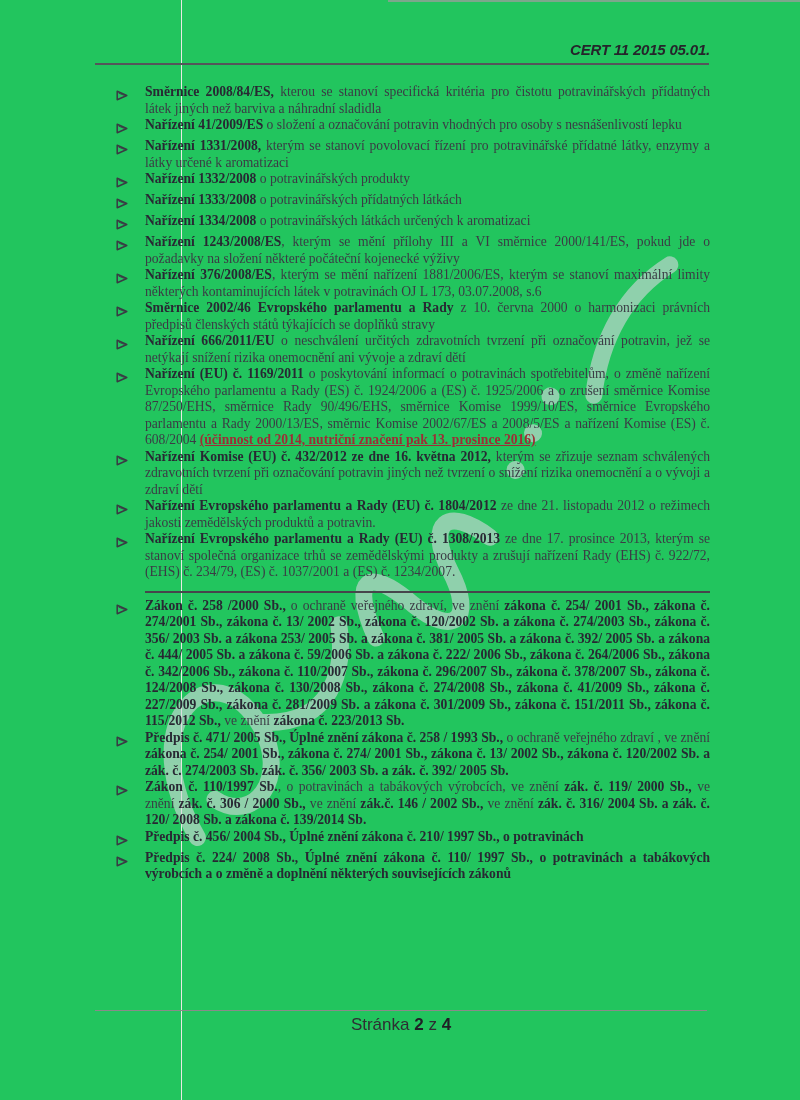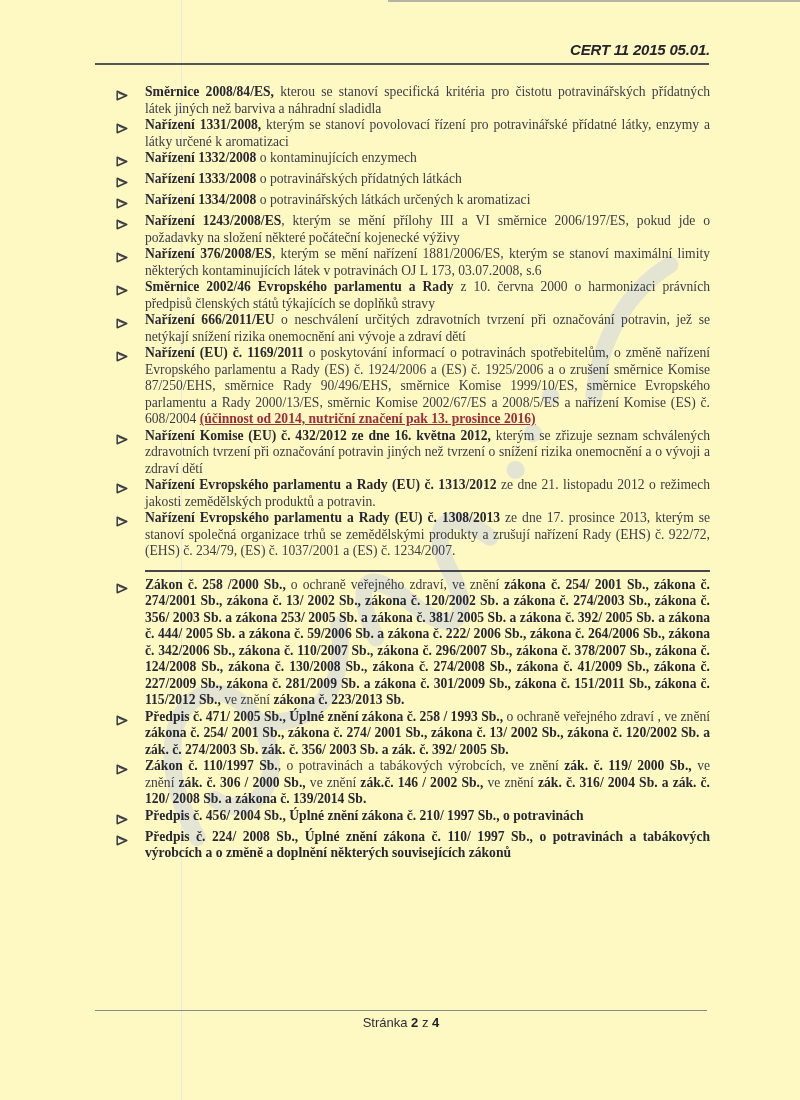--- a/index.html
+++ b/index.html
@@ -1,18 +1,18 @@
 <!DOCTYPE html>
 <html><head>
 <meta charset="utf-8">
 <style>
   html,body{margin:0;padding:0;background:#ffffff;}
   .page{
     position:relative;width:800px;height:1100px;overflow:hidden;
-    background:#fef9c3;
+    background:#22c55e;
     font-family:"Liberation Serif","DejaVu Serif",serif;
     color:#3b3b45;
   }
   
   .top-edge-line{position:absolute;top:0;left:388px;width:412px;height:2px;background:#9c9c9c;opacity:.75;z-index:2;}
   .fold-line{position:absolute;top:0;left:181px;width:1px;height:1100px;background:#e9e9e4;z-index:0;}
   
   .watermark{position:absolute;left:0;top:0;z-index:0;pointer-events:none;}
   
   .doc-code{
@@ -27,21 +27,21 @@
   .law-list li{display:flex;align-items:flex-start;font-family:Liberation Serif, serif;}
   .bullet{flex:0 0 33px;box-sizing:border-box;padding:3px 0 0 4px;}
   .item-text{margin:0;flex:1;text-align:justify;font-size:13.6px;line-height:16.5px;}
   .b{font-weight:bold;color:#282833;}
   .red{font-weight:bold;color:#9e2d36;text-decoration:underline;}
   .section-separator{margin:10px 0 5px 33px;height:0;border-top:2px solid #46464b;}
   
   .footer-rule{position:absolute;top:1010px;left:95px;width:612px;height:0;border-top:1px solid #8a8a8a;z-index:2;}
   .footer-text{
     position:absolute;top:1015px;left:95px;width:612px;text-align:center;z-index:2;
-    font-family:"Liberation Sans","DejaVu Sans",sans-serif;font-size:13px;color:#2e2e33;
+    font-family:"Liberation Sans","DejaVu Sans",sans-serif;font-size:17px;color:#2e2e33;
   }
   .footer-text .b{color:#1f1f26;}
 </style>
 </head>
 <body>
 
 <div class="page">
 
   <div class="top-edge-line"></div>
   <div class="fold-line"></div>
@@ -68,49 +68,56 @@
               <path d="M1.2 1.2 L10.8 5.5 L1.2 9.8 Z" fill="none" stroke="#3a3a44" stroke-width="1.5" stroke-linejoin="round"></path>
               <path d="M2.6 3.1 L8.6 5.5" stroke="#3a3a44" stroke-width="0.9" fill="none"></path>
             </svg></span>
           <p class="item-text"><span class="b">Směrnice 2008/84/ES,</span><span> kterou se stanoví specifická kritéria pro čistotu potravinářských přídatných látek jiných než barviva a náhradní sladidla</span></p>
         </li>
         <li>
           <span class="bullet"><svg width="12" height="11" viewBox="0 0 12 11">
               <path d="M1.2 1.2 L10.8 5.5 L1.2 9.8 Z" fill="none" stroke="#3a3a44" stroke-width="1.5" stroke-linejoin="round"></path>
               <path d="M2.6 3.1 L8.6 5.5" stroke="#3a3a44" stroke-width="0.9" fill="none"></path>
             </svg></span>
+          <p class="item-text"><span class="b">Nařízení 41/2009/ES</span><span> o složení a označování potravin vhodných pro osoby s nesnášenlivostí lepku</span></p>
+        </li>
+        <li>
+          <span class="bullet"><svg width="12" height="11" viewBox="0 0 12 11">
+              <path d="M1.2 1.2 L10.8 5.5 L1.2 9.8 Z" fill="none" stroke="#3a3a44" stroke-width="1.5" stroke-linejoin="round"></path>
+              <path d="M2.6 3.1 L8.6 5.5" stroke="#3a3a44" stroke-width="0.9" fill="none"></path>
+            </svg></span>
           <p class="item-text"><span class="b">Nařízení 1331/2008,</span><span> kterým se stanoví povolovací řízení pro potravinářské přídatné látky, enzymy a látky určené k aromatizaci</span></p>
         </li>
         <li>
           <span class="bullet"><svg width="12" height="11" viewBox="0 0 12 11">
               <path d="M1.2 1.2 L10.8 5.5 L1.2 9.8 Z" fill="none" stroke="#3a3a44" stroke-width="1.5" stroke-linejoin="round"></path>
               <path d="M2.6 3.1 L8.6 5.5" stroke="#3a3a44" stroke-width="0.9" fill="none"></path>
             </svg></span>
-          <p class="item-text"><span class="b">Nařízení 1332/2008</span><span> o kontaminujících enzymech</span></p>
+          <p class="item-text"><span class="b">Nařízení 1332/2008</span><span> o potravinářských produkty</span></p>
         </li>
         <li>
           <span class="bullet"><svg width="12" height="11" viewBox="0 0 12 11">
               <path d="M1.2 1.2 L10.8 5.5 L1.2 9.8 Z" fill="none" stroke="#3a3a44" stroke-width="1.5" stroke-linejoin="round"></path>
               <path d="M2.6 3.1 L8.6 5.5" stroke="#3a3a44" stroke-width="0.9" fill="none"></path>
             </svg></span>
           <p class="item-text"><span class="b">Nařízení 1333/2008</span><span> o potravinářských přídatných látkách</span></p>
         </li>
         <li>
           <span class="bullet"><svg width="12" height="11" viewBox="0 0 12 11">
               <path d="M1.2 1.2 L10.8 5.5 L1.2 9.8 Z" fill="none" stroke="#3a3a44" stroke-width="1.5" stroke-linejoin="round"></path>
               <path d="M2.6 3.1 L8.6 5.5" stroke="#3a3a44" stroke-width="0.9" fill="none"></path>
             </svg></span>
           <p class="item-text"><span class="b">Nařízení 1334/2008</span><span> o potravinářských látkách určených k aromatizaci</span></p>
         </li>
         <li>
           <span class="bullet"><svg width="12" height="11" viewBox="0 0 12 11">
               <path d="M1.2 1.2 L10.8 5.5 L1.2 9.8 Z" fill="none" stroke="#3a3a44" stroke-width="1.5" stroke-linejoin="round"></path>
               <path d="M2.6 3.1 L8.6 5.5" stroke="#3a3a44" stroke-width="0.9" fill="none"></path>
             </svg></span>
-          <p class="item-text"><span class="b">Nařízení 1243/2008/ES</span><span>, kterým se mění přílohy III a VI směrnice 2006/197/ES, pokud jde o požadavky na složení některé počáteční kojenecké výživy</span></p>
+          <p class="item-text"><span class="b">Nařízení 1243/2008/ES</span><span>, kterým se mění přílohy III a VI směrnice 2000/141/ES, pokud jde o požadavky na složení některé počáteční kojenecké výživy</span></p>
         </li>
         <li>
           <span class="bullet"><svg width="12" height="11" viewBox="0 0 12 11">
               <path d="M1.2 1.2 L10.8 5.5 L1.2 9.8 Z" fill="none" stroke="#3a3a44" stroke-width="1.5" stroke-linejoin="round"></path>
               <path d="M2.6 3.1 L8.6 5.5" stroke="#3a3a44" stroke-width="0.9" fill="none"></path>
             </svg></span>
           <p class="item-text"><span class="b">Nařízení 376/2008/ES</span><span>, kterým se mění nařízení 1881/2006/ES, kterým se stanoví maximální limity některých kontaminujících látek v potravinách OJ L 173, 03.07.2008, s.6</span></p>
         </li>
         <li>
           <span class="bullet"><svg width="12" height="11" viewBox="0 0 12 11">
@@ -138,21 +145,21 @@
               <path d="M1.2 1.2 L10.8 5.5 L1.2 9.8 Z" fill="none" stroke="#3a3a44" stroke-width="1.5" stroke-linejoin="round"></path>
               <path d="M2.6 3.1 L8.6 5.5" stroke="#3a3a44" stroke-width="0.9" fill="none"></path>
             </svg></span>
           <p class="item-text"><span class="b">Nařízení Komise (EU) č. 432/2012  ze dne 16. května 2012,</span><span> kterým se zřizuje seznam schválených zdravotních tvrzení při označování potravin jiných než tvrzení o snížení rizika onemocnění a o vývoji a zdraví dětí</span></p>
         </li>
         <li>
           <span class="bullet"><svg width="12" height="11" viewBox="0 0 12 11">
               <path d="M1.2 1.2 L10.8 5.5 L1.2 9.8 Z" fill="none" stroke="#3a3a44" stroke-width="1.5" stroke-linejoin="round"></path>
               <path d="M2.6 3.1 L8.6 5.5" stroke="#3a3a44" stroke-width="0.9" fill="none"></path>
             </svg></span>
-          <p class="item-text"><span class="b">Nařízení Evropského parlamentu a Rady (EU) č. 1313/2012</span><span> ze dne 21. listopadu 2012 o režimech jakosti zemědělských produktů a potravin.</span></p>
+          <p class="item-text"><span class="b">Nařízení Evropského parlamentu a Rady (EU) č. 1804/2012</span><span> ze dne 21. listopadu 2012 o režimech jakosti zemědělských produktů a potravin.</span></p>
         </li>
         <li>
           <span class="bullet"><svg width="12" height="11" viewBox="0 0 12 11">
               <path d="M1.2 1.2 L10.8 5.5 L1.2 9.8 Z" fill="none" stroke="#3a3a44" stroke-width="1.5" stroke-linejoin="round"></path>
               <path d="M2.6 3.1 L8.6 5.5" stroke="#3a3a44" stroke-width="0.9" fill="none"></path>
             </svg></span>
           <p class="item-text"><span class="b">Nařízení Evropského parlamentu a Rady (EU) č. 1308/2013</span><span> ze dne 17. prosince 2013, kterým se stanoví společná organizace trhů se zemědělskými produkty a zrušují nařízení Rady (EHS) č. 922/72, (EHS) č. 234/79, (ES) č. 1037/2001 a (ES) č. 1234/2007.</span></p>
         </li>
       </ul>
     <div class="section-separator"></div>

